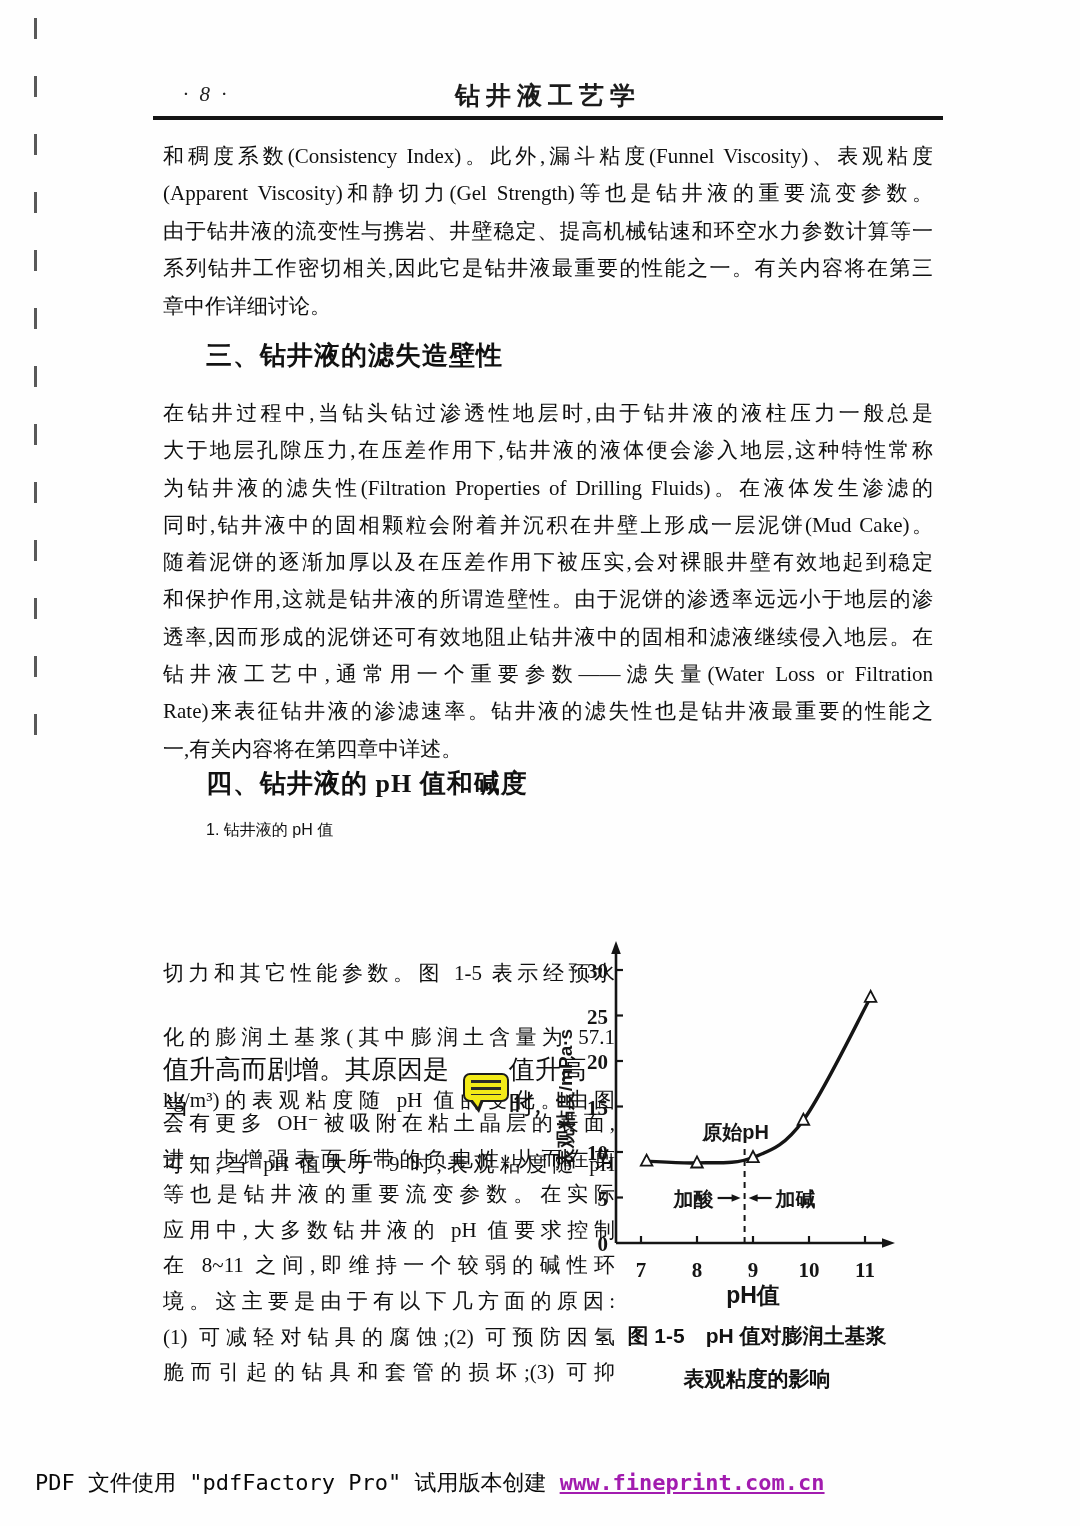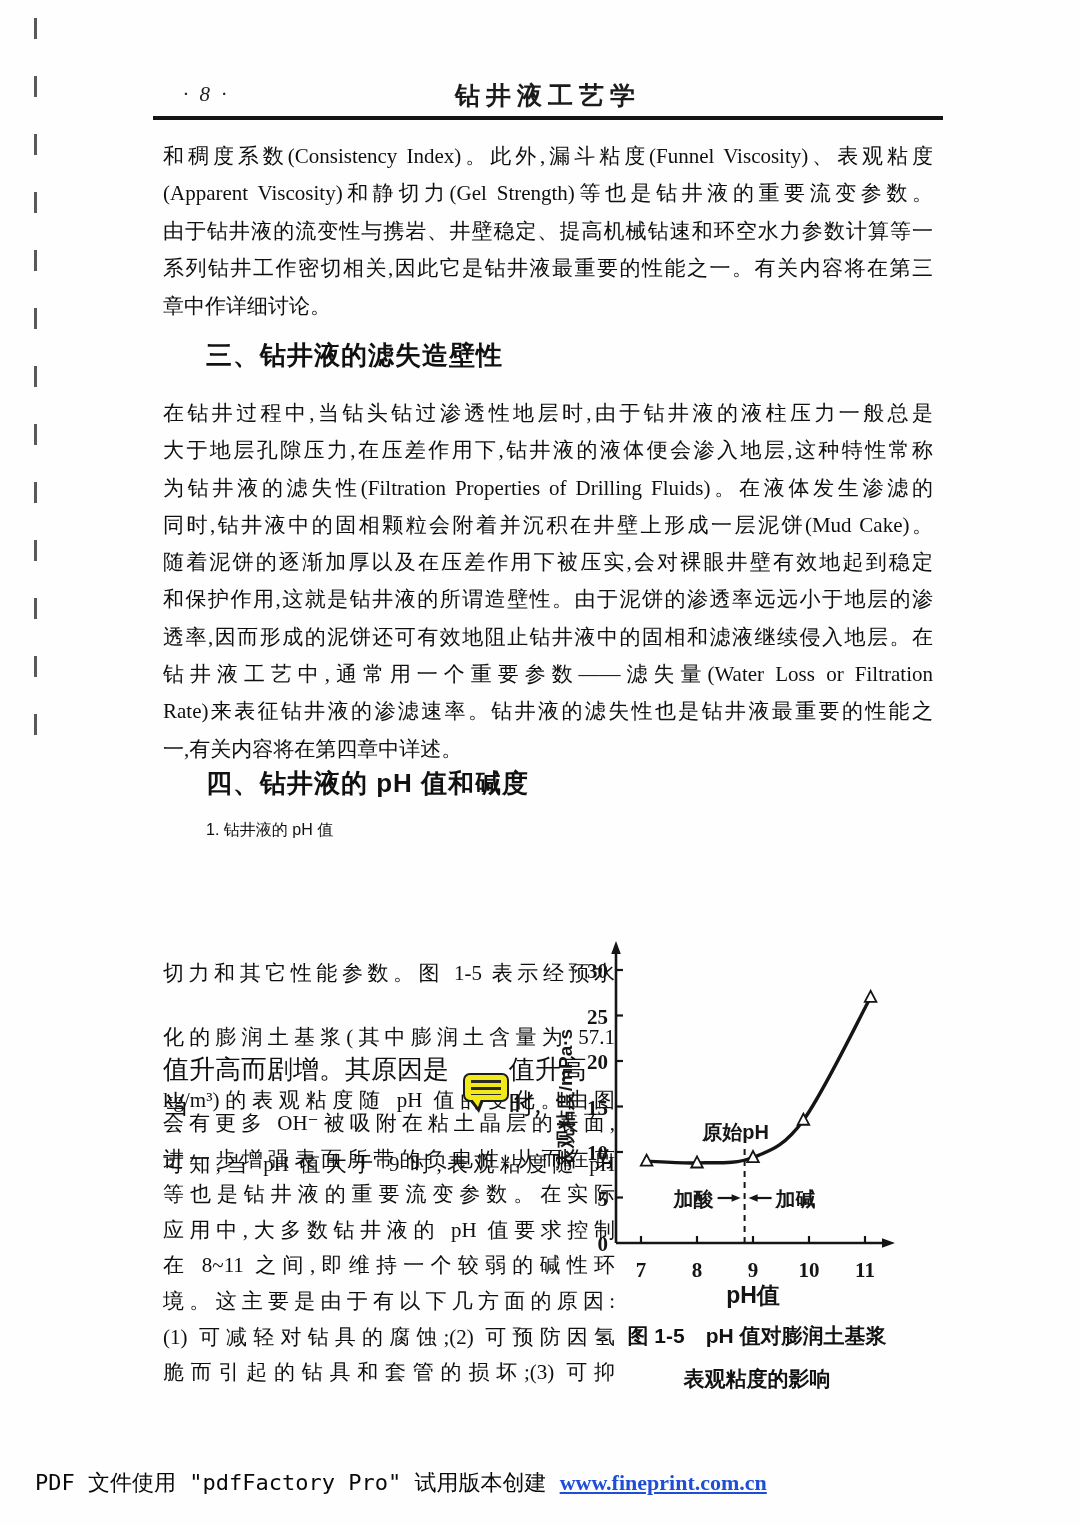--- a/index.html
+++ b/index.html
@@ -38,21 +38,21 @@
   #p2 .tline { line-height:37.3px; }
   #p3 { left:163px; top:857px; width:772px; }
   #p3 .tline { line-height:35.5px; }
   #lcA { left:163px; top:928px; width:452px; }
   #lcA .tline { line-height:35.5px;margin-top:28px; }
   #lcB { left:163px; top:1106px; width:452px; }
   #lcB .tline { line-height:35.6px; }
 
   .h2 {
     position:absolute; left:206px; margin:0;
-    font-family:Liberation Sans, sans-serif;
+    font-family:Liberation Serif, serif;
     font-weight:bold; font-size:26px; color:#111; letter-spacing:1px;
   }
   #h-sec3 { top:338px; }
   #h-sec4 { top:766px; }
   .h3 {
     position:absolute; left:206px; top:820px; margin:0;
     font-family:"Liberation Sans","DejaVu Sans",sans-serif;
     font-weight:normal; font-size:16px; color:#111;
   }
 
@@ -92,21 +92,21 @@
     position:absolute; left:592px; top:1314px; width:330px; text-align:center;
     font-family:"Liberation Sans","DejaVu Sans",sans-serif;
     font-weight:bold; font-size:21px; line-height:43px; color:#121212;
   }
 
   .pdf-footer {
     position:absolute; left:35px; top:1468px; white-space:nowrap;
     font-family:"DejaVu Sans Mono","Liberation Mono",monospace;
     font-size:22px; color:#090909;
   }
-  .pdf-footer a { color:#1d4ed8; text-decoration:underline; font-weight:bold; cursor:pointer;font-family:Liberation Serif, serif; }
+  .pdf-footer a { color:#a21caf; text-decoration:underline; font-weight:bold; cursor:pointer; }
 </style>
 </head>
 <body>
 
 <div class="page">
 
   <div class="margin-marks"></div>
 
   <div class="page-number">· 8 ·</div>
   <div class="running-title">钻井液工艺学</div>

